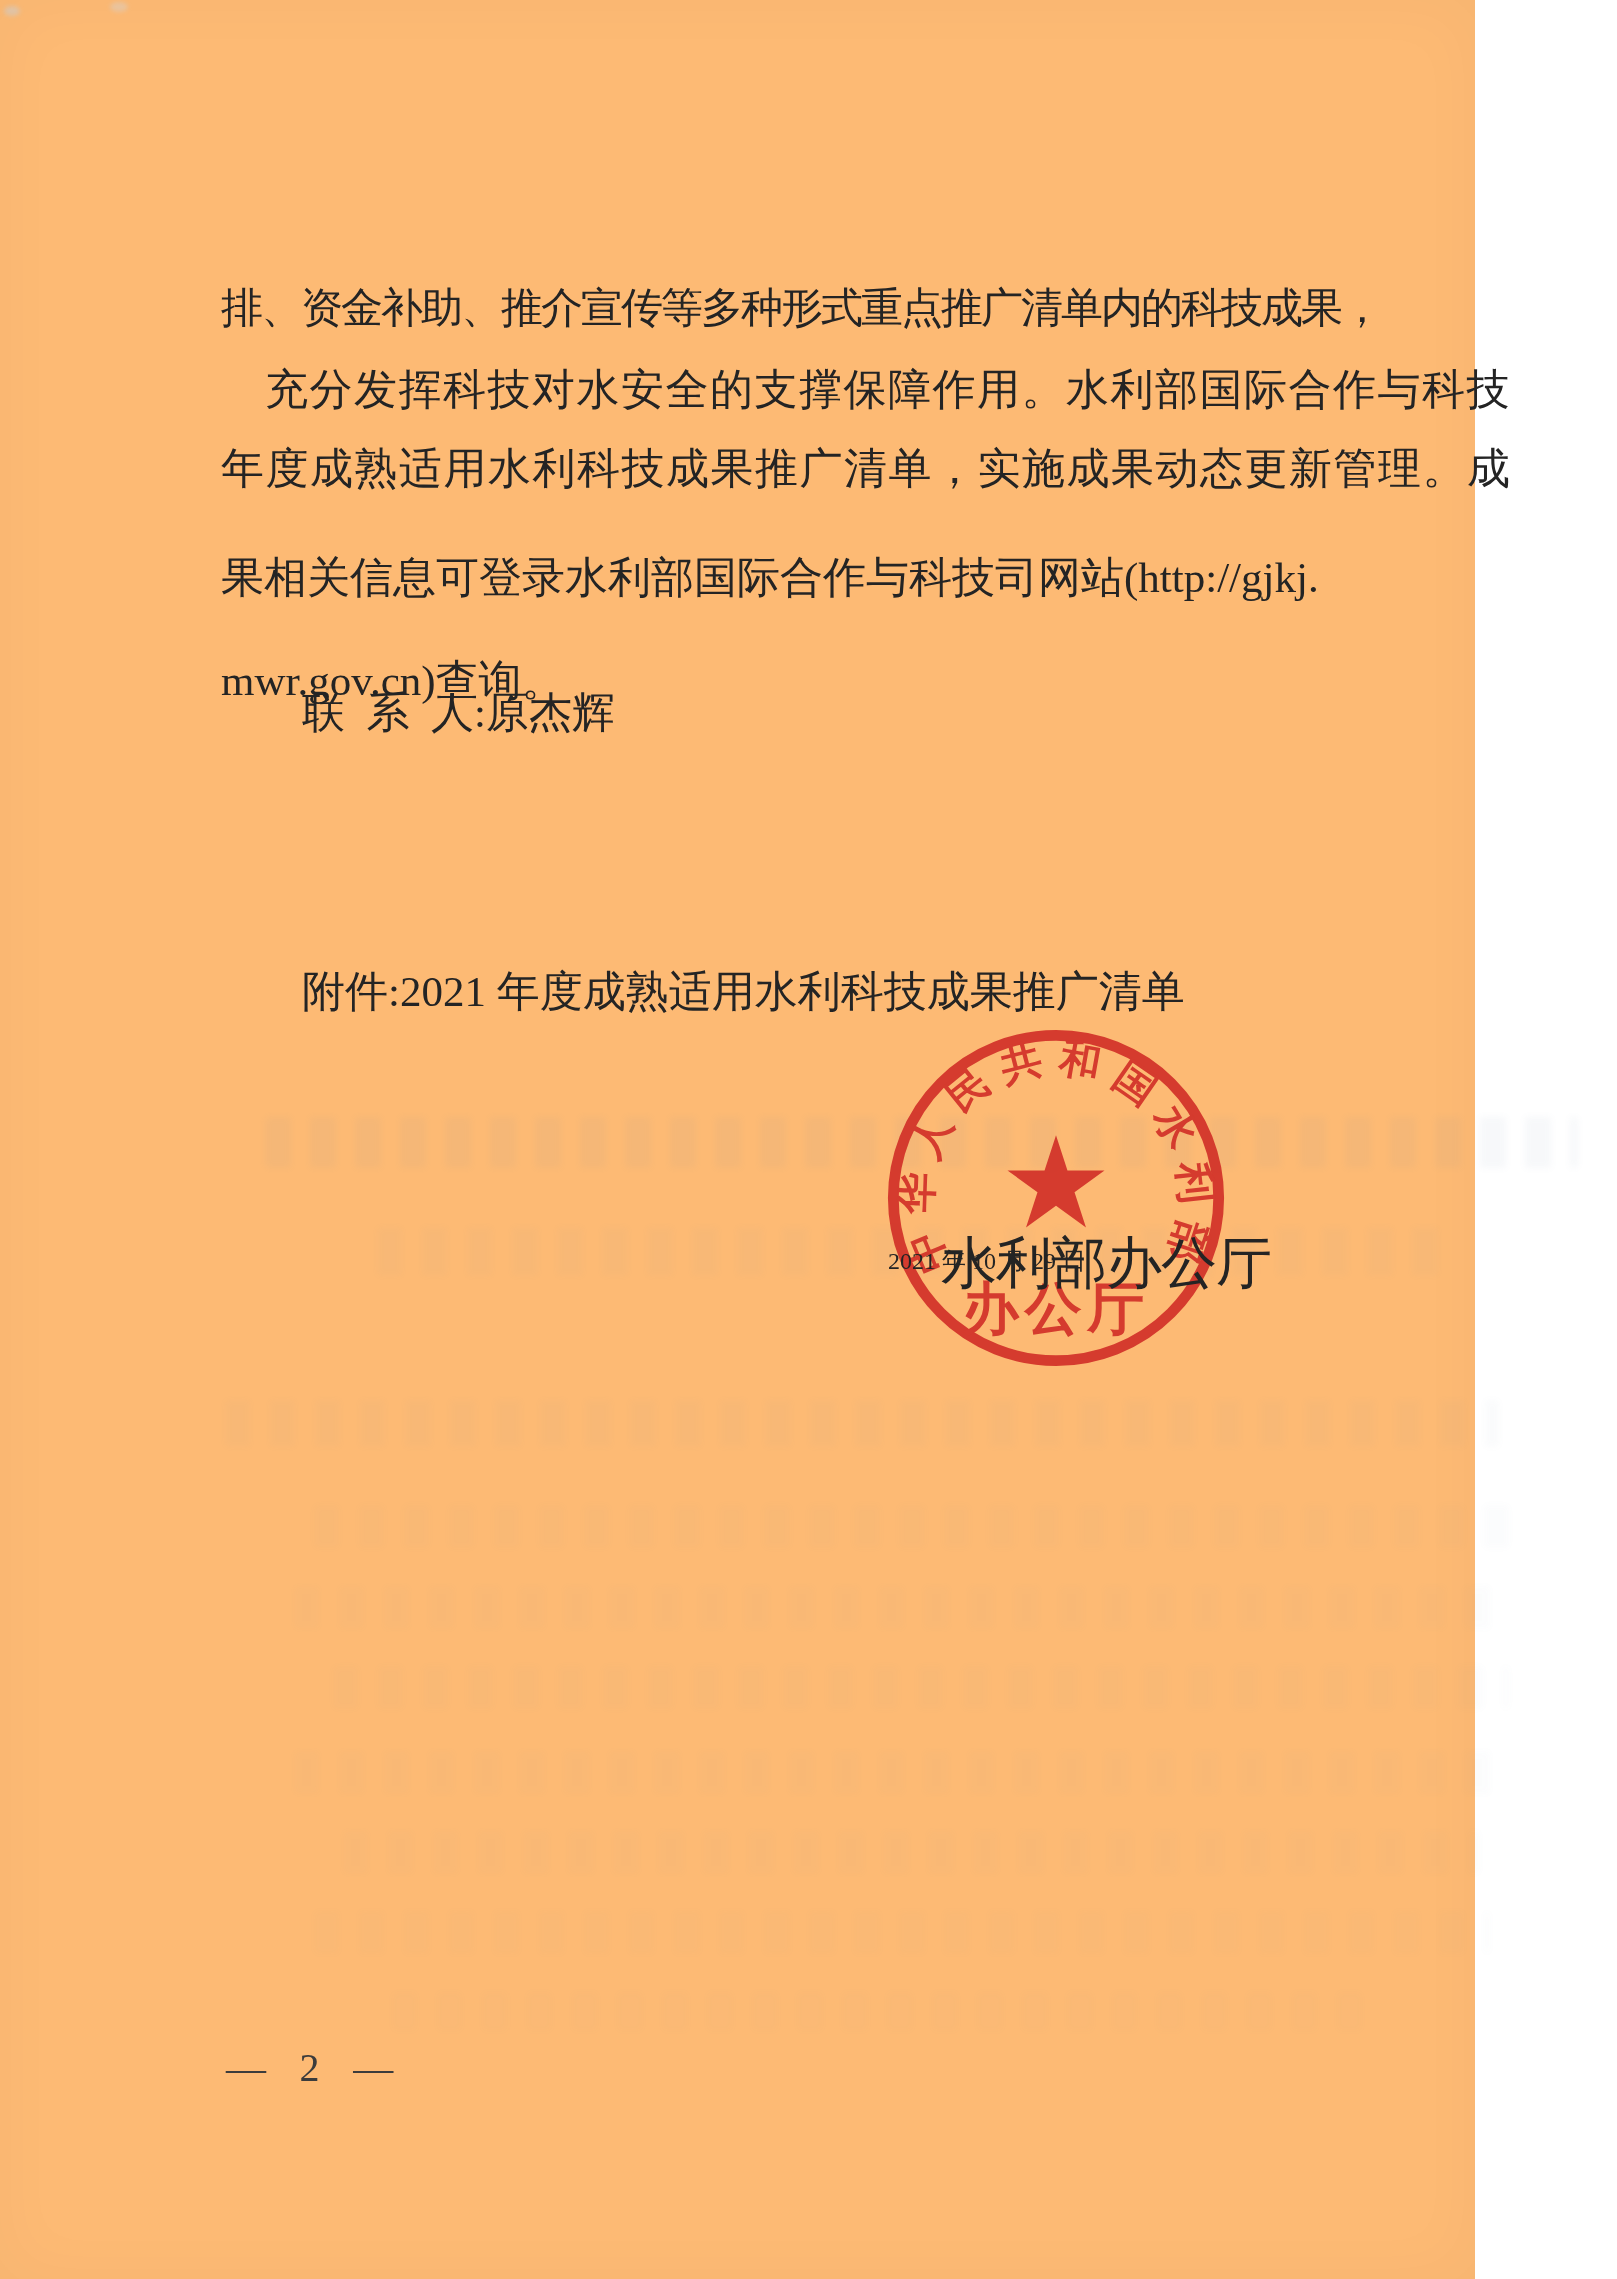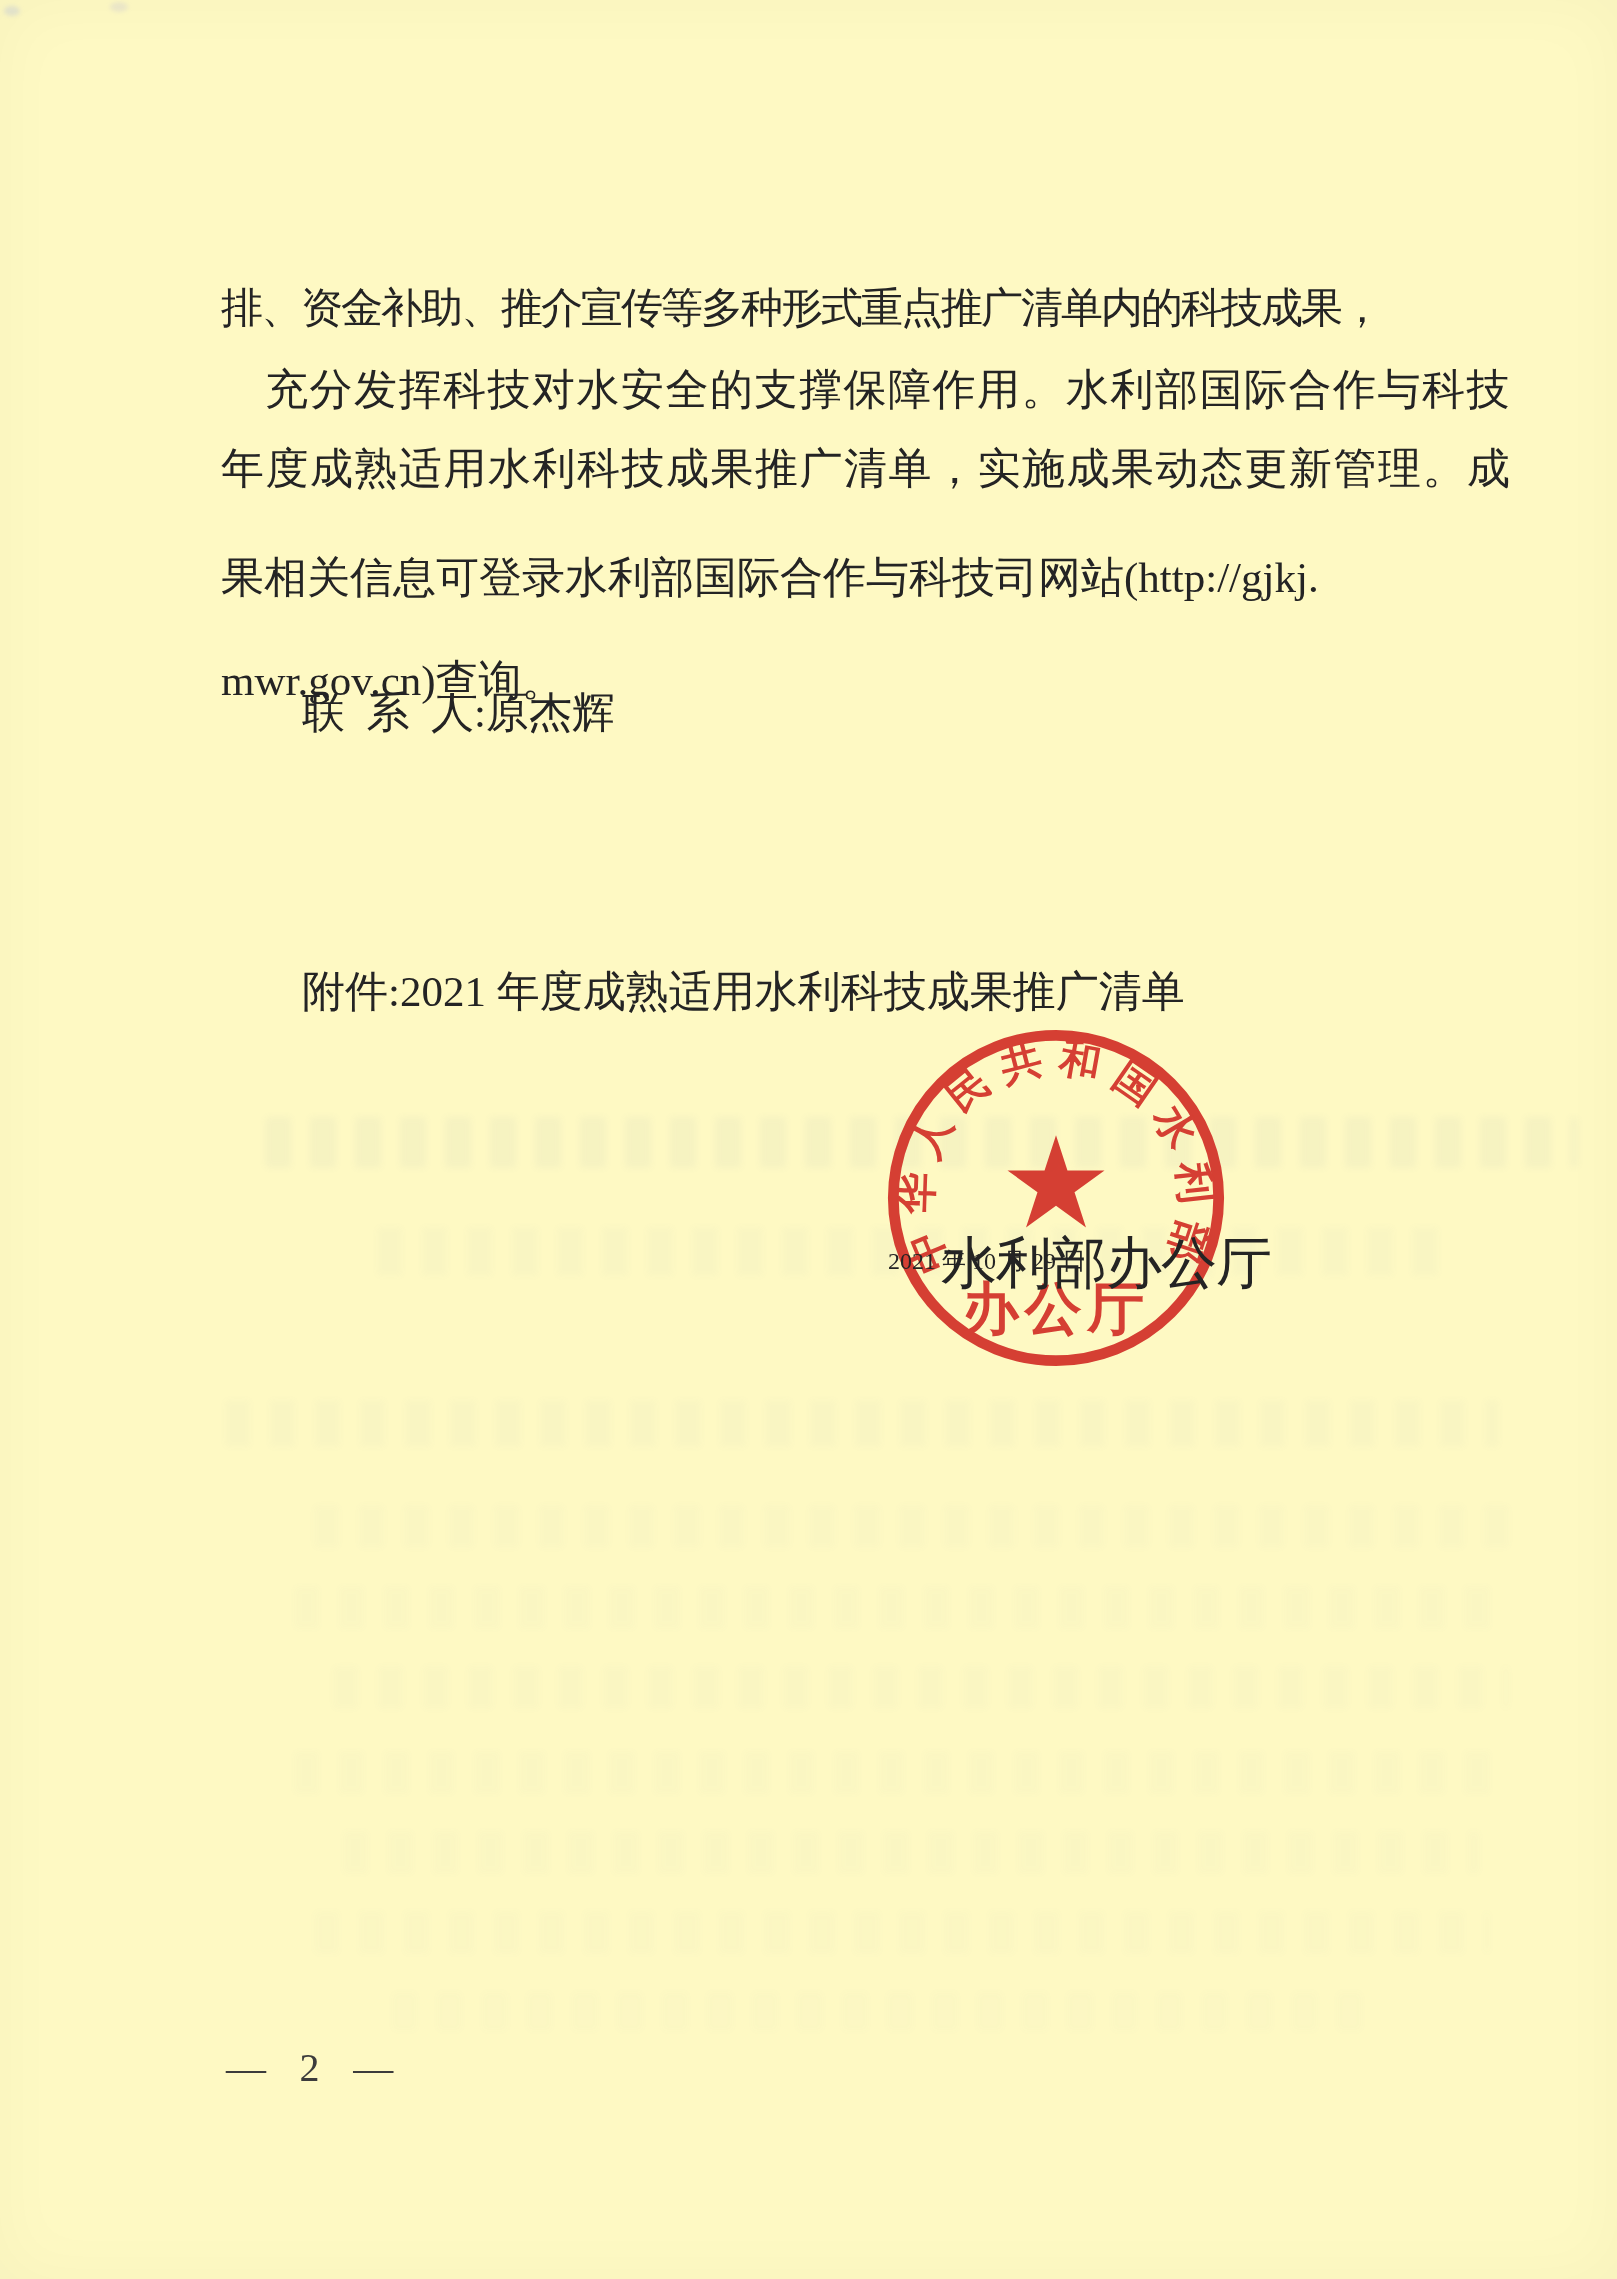--- a/index.html
+++ b/index.html
@@ -4,22 +4,22 @@
 <style>
   html,body{margin:0;padding:0;}
   body{
     width:1617px;height:2280px;
     background:#ffffff;
     font-family:"Liberation Serif","DejaVu Serif",serif;
     position:relative;
     overflow:hidden;
   }
   .page{
-    position:absolute;left:0;top:0;width:1617px;height:2280px;
-    background:#fef9c3;
+    position:absolute;left:0;top:0;width:1475px;height:2280px;
+    background:#fdba74;
     box-shadow:inset 0 0 69px rgba(0,0,0,0.03);
   }
   .line{
     position:absolute;
     white-space:pre;
     color:#242424;
     font-size:43px;
     line-height:1.15;
     letter-spacing:0;
   }

